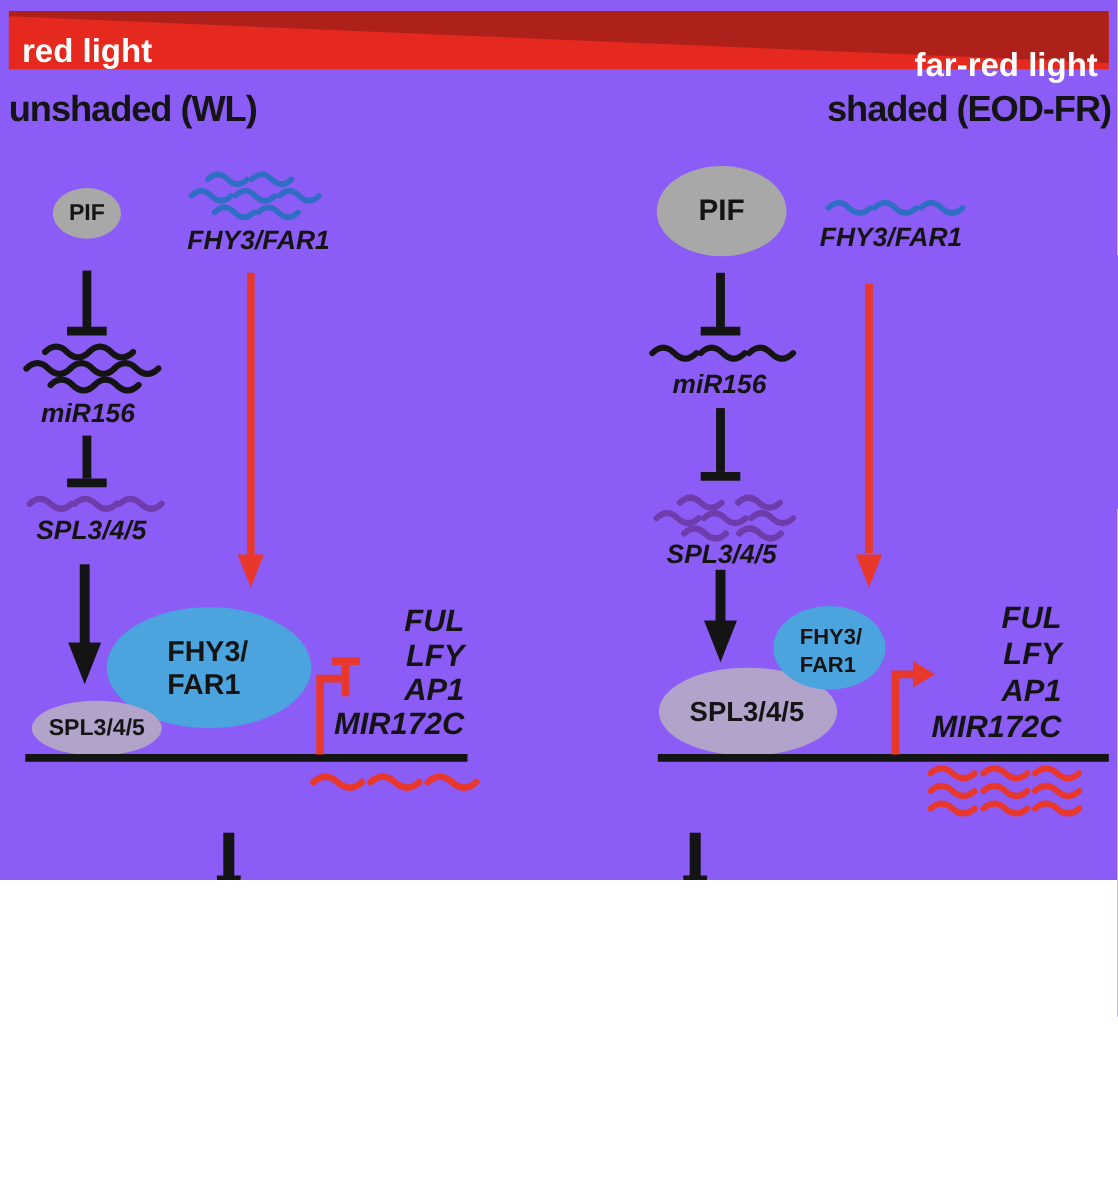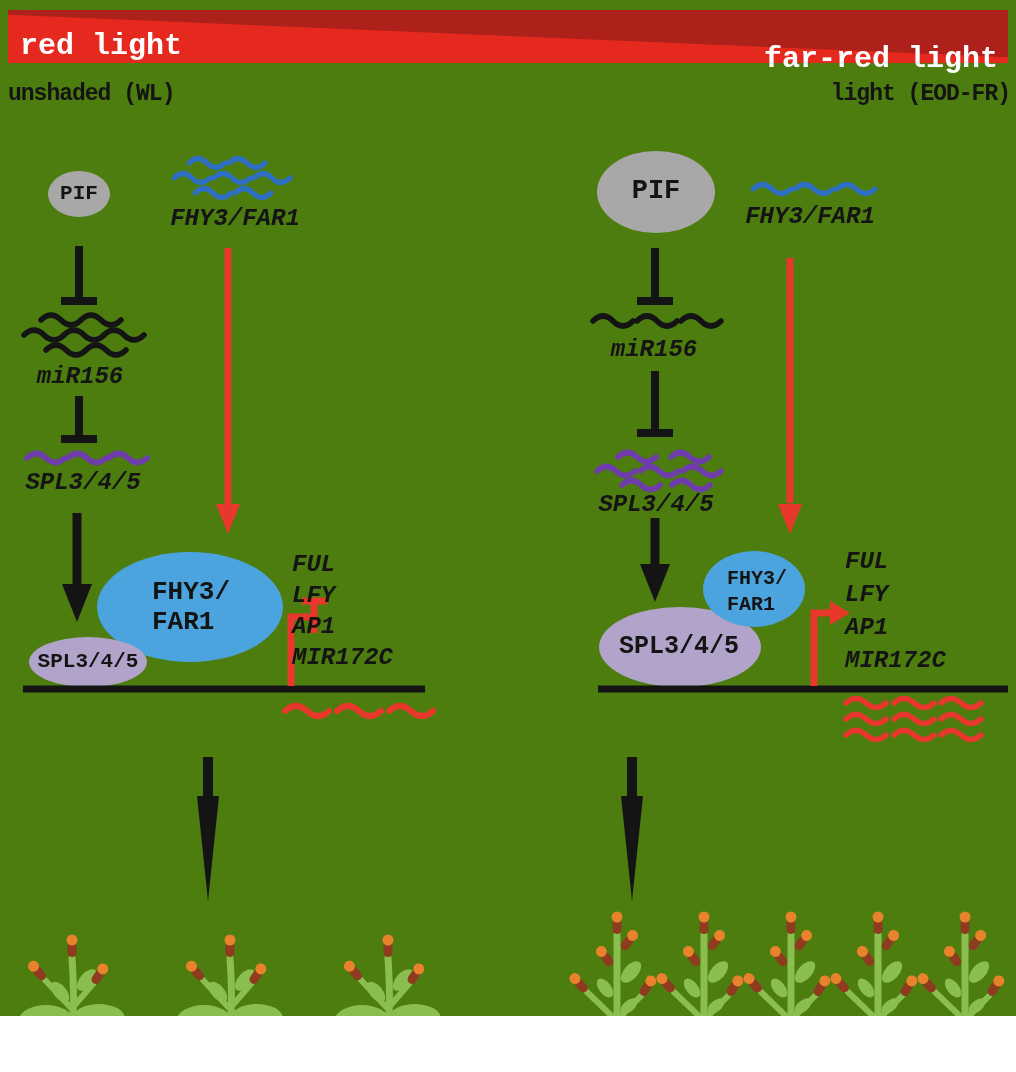--- a/index.html
+++ b/index.html
@@ -2,34 +2,34 @@
 <html style="--banner-red: #e5291f; --banner-dark-red: #ae211b; --arrow-red: #e8382b; --mrna-blue: #2e6fc4; --mrna-purple: #6f3dab; --protein-blue: #4ba4dd; --protein-purple: #b1a3c9; --pif-gray: #a8a8a8; --plant-green: #8abf4f; --bud-orange: #e8822d; --bud-brown: #8e3b20; --ink: #141414;"><head>
 <meta charset="utf-8">
 <style>
   :root{
     --banner-red:#e5291f; --banner-dark-red:#ae211b; --arrow-red:#e8382b;
     --mrna-blue:#2e6fc4; --mrna-purple:#6f3dab; --protein-blue:#4ba4dd;
     --protein-purple:#b1a3c9; --pif-gray:#a8a8a8; --plant-green:#8abf4f;
     --bud-orange:#e8822d; --bud-brown:#8e3b20; --ink:#141414;
   }
   html,body{margin:0;padding:0;background:#fff}
-  .canvas{position:relative;width:1016px;height:1016px;background:#4d7c0f;overflow:hidden;
-          font-family:Liberation Mono, monospace;color:var(--ink)}
+  .canvas{position:relative;width:1016px;height:800px;background:#8b5cf6;overflow:hidden;
+          font-family:Liberation Sans, sans-serif;color:var(--ink)}
   .lbl{position:absolute;white-space:nowrap;line-height:1.05}
   .b{font-weight:bold}
   .i{font-style:italic}
   .ctr{transform:translateX(-50%)}
   
   .banner{position:absolute;left:8px;top:10px;width:1000px;height:53px;background:var(--banner-red)}
   .banner-wedge{position:absolute;left:0;top:0;width:100%;height:100%;background:var(--banner-dark-red);
                 clip-path:polygon(0 0,100% 0,100% 89%,0 9%)}
   .banner .lbl{color:#fff;font-size:30px;font-weight:bold}
-  .title{font-size:23px;font-weight:bold;letter-spacing:-1px}
+  .title{font-size:33px;font-weight:bold;letter-spacing:-1px}
   .scene{position:absolute;left:0;top:0}
-  .genes{position:absolute;text-align:left;font-weight:bold;font-style:italic;font-size:24px;color:var(--ink)}
+  .genes{position:absolute;text-align:right;font-weight:bold;font-style:italic;font-size:28px;color:var(--ink)}
   
   .f-blue{fill:var(--protein-blue)} .f-purple{fill:var(--protein-purple)} .f-gray{fill:var(--pif-gray)}
   .f-ink{fill:var(--ink)} .f-red{fill:var(--arrow-red)}
   .f-green{fill:var(--plant-green)} .f-orange{fill:var(--bud-orange)} .f-brown{fill:var(--bud-brown)}
   .s-ink{stroke:var(--ink);fill:none} .s-red{stroke:var(--arrow-red);fill:none}
   .s-green{stroke:var(--plant-green);fill:none}
   .s-blue{stroke:var(--mrna-blue)} .s-purple{stroke:var(--mrna-purple)}
   .s-black{stroke:var(--ink)} .s-redw{stroke:var(--arrow-red)}
   .wave{fill:none;stroke-linecap:round}
 </style>
@@ -38,21 +38,21 @@
 
 <div class="canvas">
 
   <div class="banner">
     <div class="banner-wedge"></div>
     <span class="lbl" style="left:12px;top:21px">red light</span>
     <span class="lbl" style="right:10px;top:34px">far-red light</span>
   </div>
 
   <div class="lbl title" style="left:8px;top:82px">unshaded (WL)</div>
-  <div class="lbl title" style="right:6px;top:82px">light (EOD-FR)</div>
+  <div class="lbl title" style="right:6px;top:82px">shaded (EOD-FR)</div>
 
   <svg class="scene" width="1016" height="1072" viewBox="0 0 1016 1072">
     <defs>
       <g id="bud">
         <rect x="-4.5" y="-16" width="9" height="15" rx="4.5" class="f-brown"></rect>
         <circle cx="0" cy="-18" r="5.5" class="f-orange"></circle>
       </g>
       <g id="plant-short">
         <g class="f-green">
           <ellipse cy="-26" rx="15" ry="27" transform="rotate(-90)"></ellipse>

